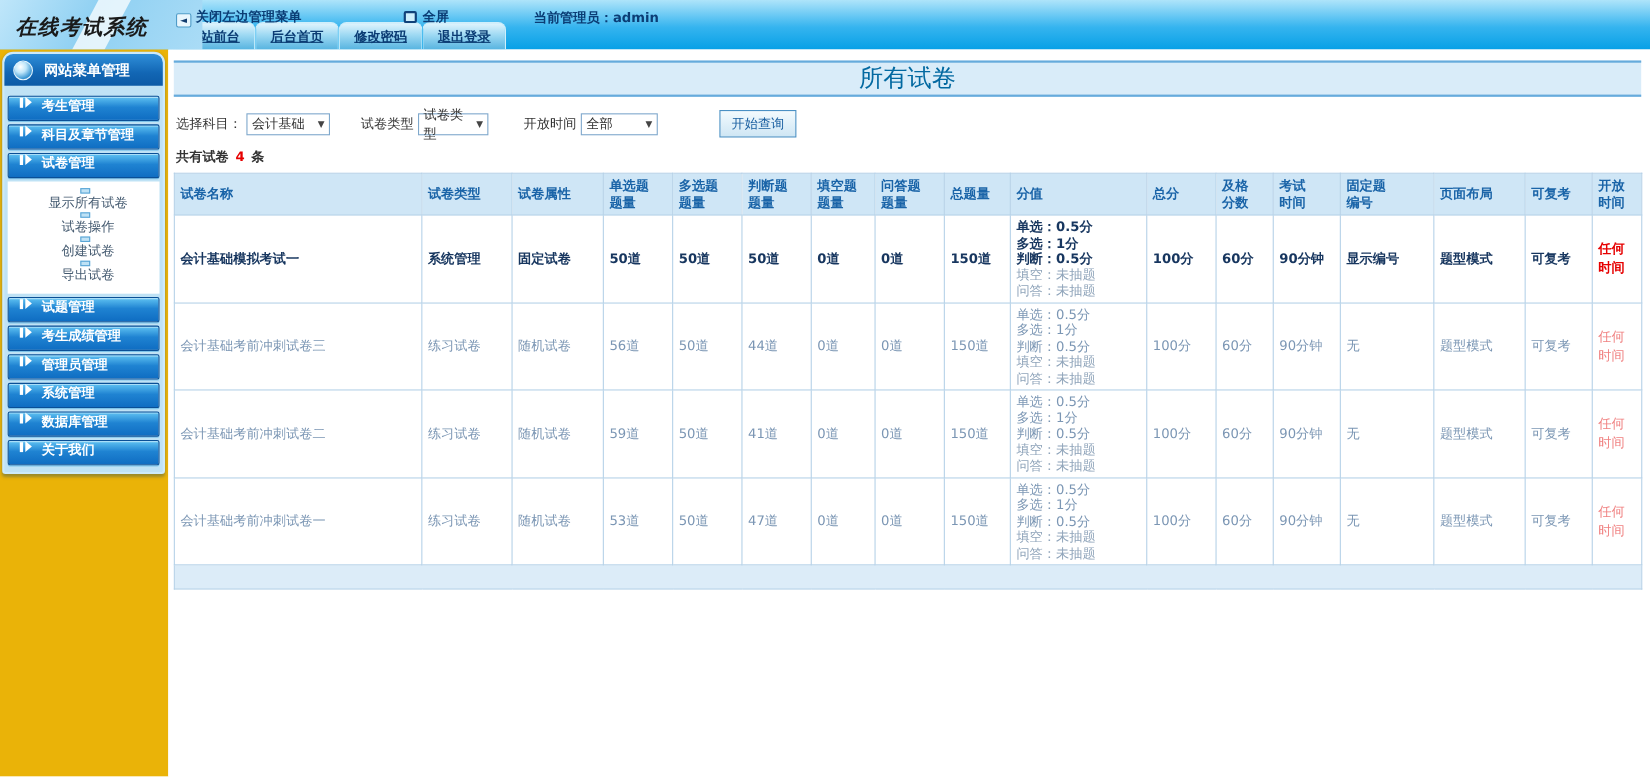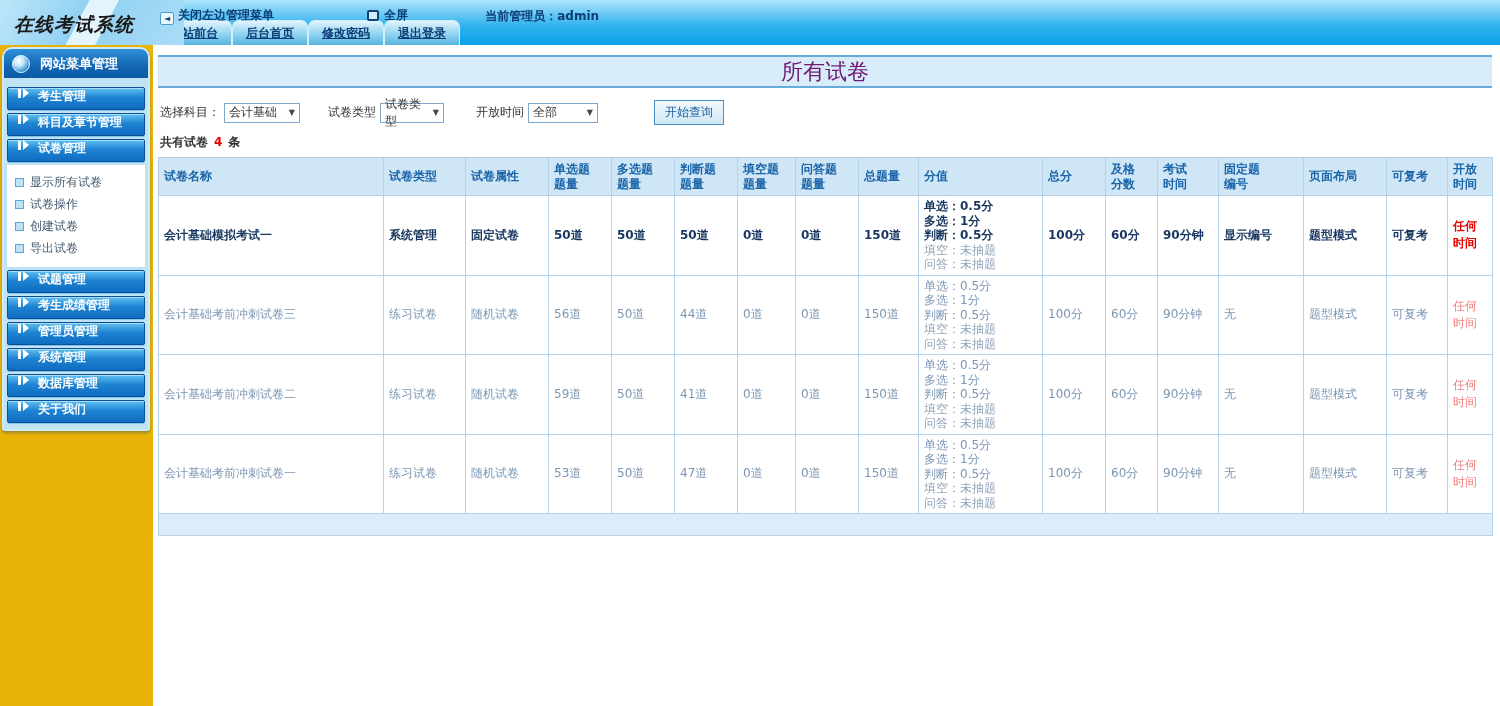--- a/index.html
+++ b/index.html
@@ -41,27 +41,27 @@
   .side-menu { padding: 6px 2px 3px 2px; }
   .menu-btn { height: 23px; margin: 3px 1px; border: 1px solid #0a4f96; border-radius: 2px;
     background: linear-gradient(#5fc2f2, #1f83d2 45%, #0f6dc2);
     box-shadow: inset 0 1px 0 #a9def8, 0 1px 0 #7ec4ea;
     color: #ffffff; font-size: 12px; font-weight: bold; display: flex; align-items: flex-start; padding-left: 10px; cursor: pointer; }
   .menu-btn-icon { display: inline-flex; align-items: center; margin-right: 9px; }
   .menu-btn-icon .bar { width: 3px; height: 9px; background: #ffffff; margin-right: 2px; }
   .menu-btn-icon .tri { width: 0; height: 0; border-left: 6px solid #ffffff;
     border-top: 5px solid transparent; border-bottom: 5px solid transparent; }
   .submenu { background: #ffffff; margin: 0 1px; padding: 6px 0 8px 8px; }
-  .sub-item { display: flex; align-items: center; height: 22px; font-size: 12px; color: #445a70; cursor: pointer; }
+  .sub-item { display: flex; align-items: center; height: 22px; font-size: 12px; color: #445a70; cursor: pointer; flex-direction: column; }
   .sub-icon { width: 9px; height: 9px; background: #bfe2f5; border: 1px solid #5aa6d6; margin-right: 6px; }
 
   
   .content { position: absolute; left: 153px; top: 45px; width: 1347px; height: 661px; background: #ffffff; padding: 10px 8px 0 5px; }
   .title-banner { height: 33px; background: #d9ecf9; border-top: 2px solid #66abdc; border-bottom: 2px solid #66abdc;
-    text-align: center; font-size: 22px; color: #701a75; line-height: 30px; }
+    text-align: center; font-size: 22px; color: #0369a1; line-height: 30px; }
   .filters { margin: 12px 0 0 2px; font-size: 12px; color: #333333; display: flex; align-items: center; }
   .flabel { margin-right: 4px; }
   .sel { display: inline-flex; align-items: center; justify-content: space-between;
     border: 1px solid #7fa8cc; background: #ffffff; height: 20px; padding: 0 4px; font-size: 12px; color: #333; cursor: pointer; }
   .sel .caret { font-size: 8px; color: #444; margin-left: 6px; }
   .sel-subject { width: 76px; margin-right: 28px; }
   .sel-type { width: 64px; margin-right: 32px; }
   .sel-time { width: 70px; margin-right: 56px; justify-content: space-between; }
   .query-btn { border: 1px solid #4a90c4; background: linear-gradient(#f2fafe, #cfe6f4);
     color: #1a5fa0; font-size: 12px; padding: 3px 10px; cursor: pointer; font-family: inherit; }

